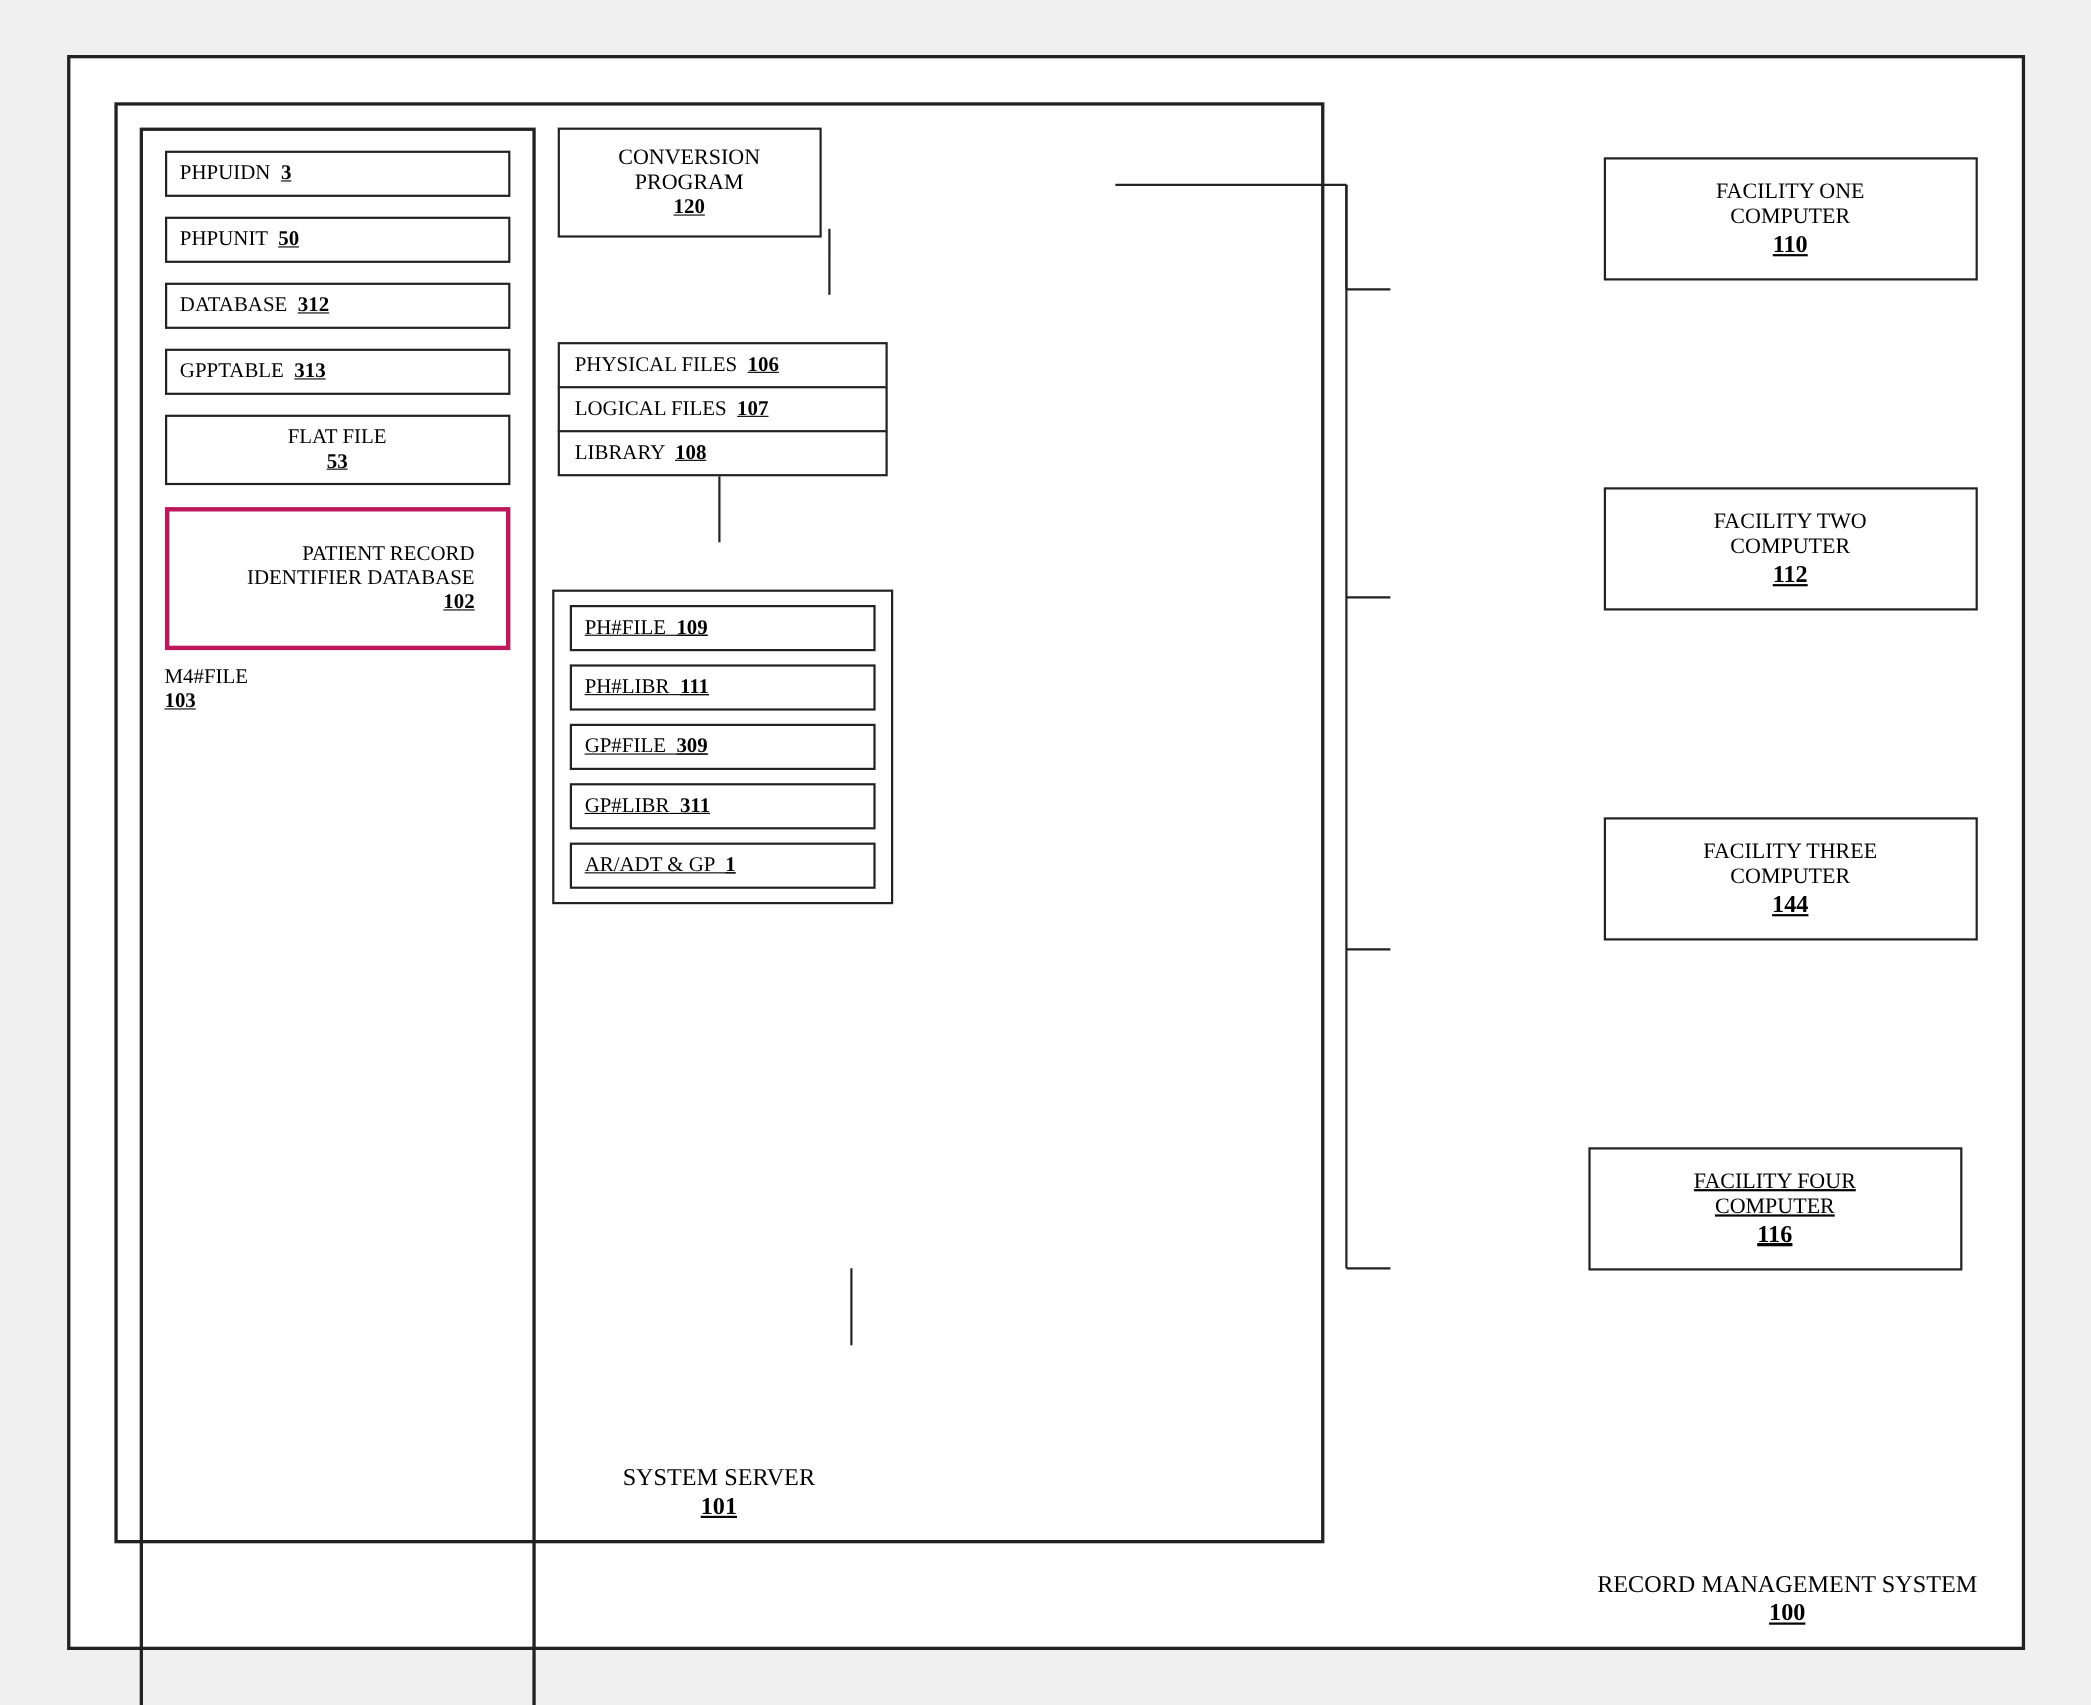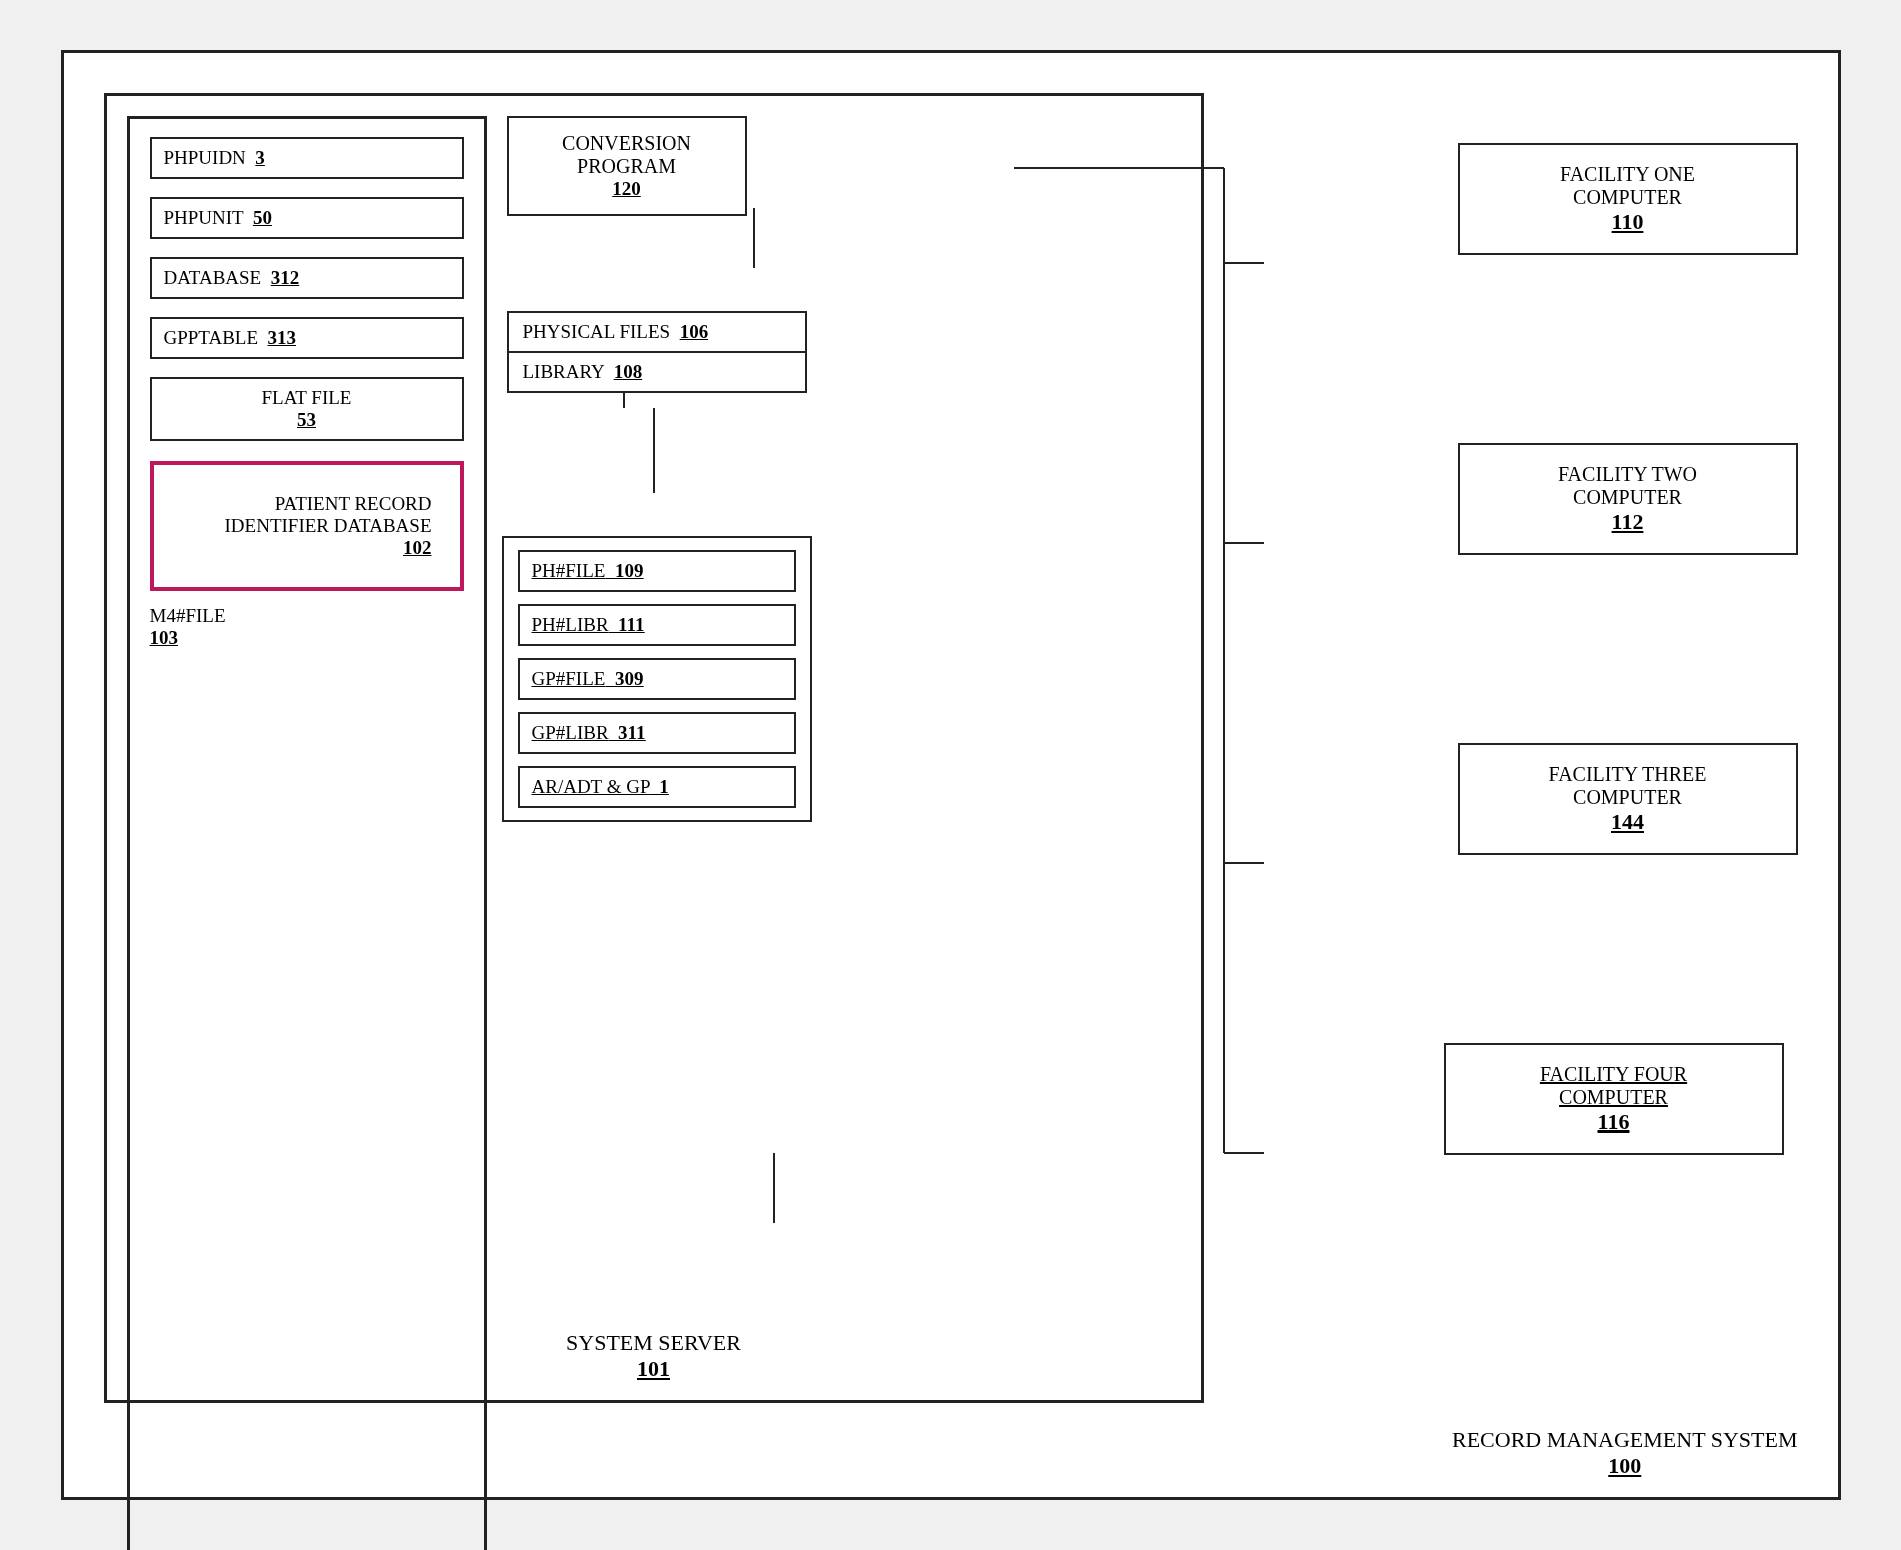--- a/index.html
+++ b/index.html
@@ -320,20 +320,24 @@
         <div style="font-size:20px;">CONVERSION PROGRAM</div>
         <div><span class="underline">120</span></div>
       </div>
     </div>
 
     <div class="files-stack">
       <div class="file-box">
         <span>PHYSICAL FILES</span>
         &nbsp;<span class="underline">106</span>
       </div>
+      <div class="file-box">
+        <span>LOGICAL FILES</span>
+        &nbsp;<span class="underline">107</span>
+      </div>
       <div class="library-box">
         <span>LIBRARY</span>
         &nbsp;<span class="underline">108</span>
       </div>
     </div>
 
     <div class="inner-files-box">
       <div class="inner-file-item">
         <span>PH#FILE</span>
         &nbsp;<span class="underline">109</span>

